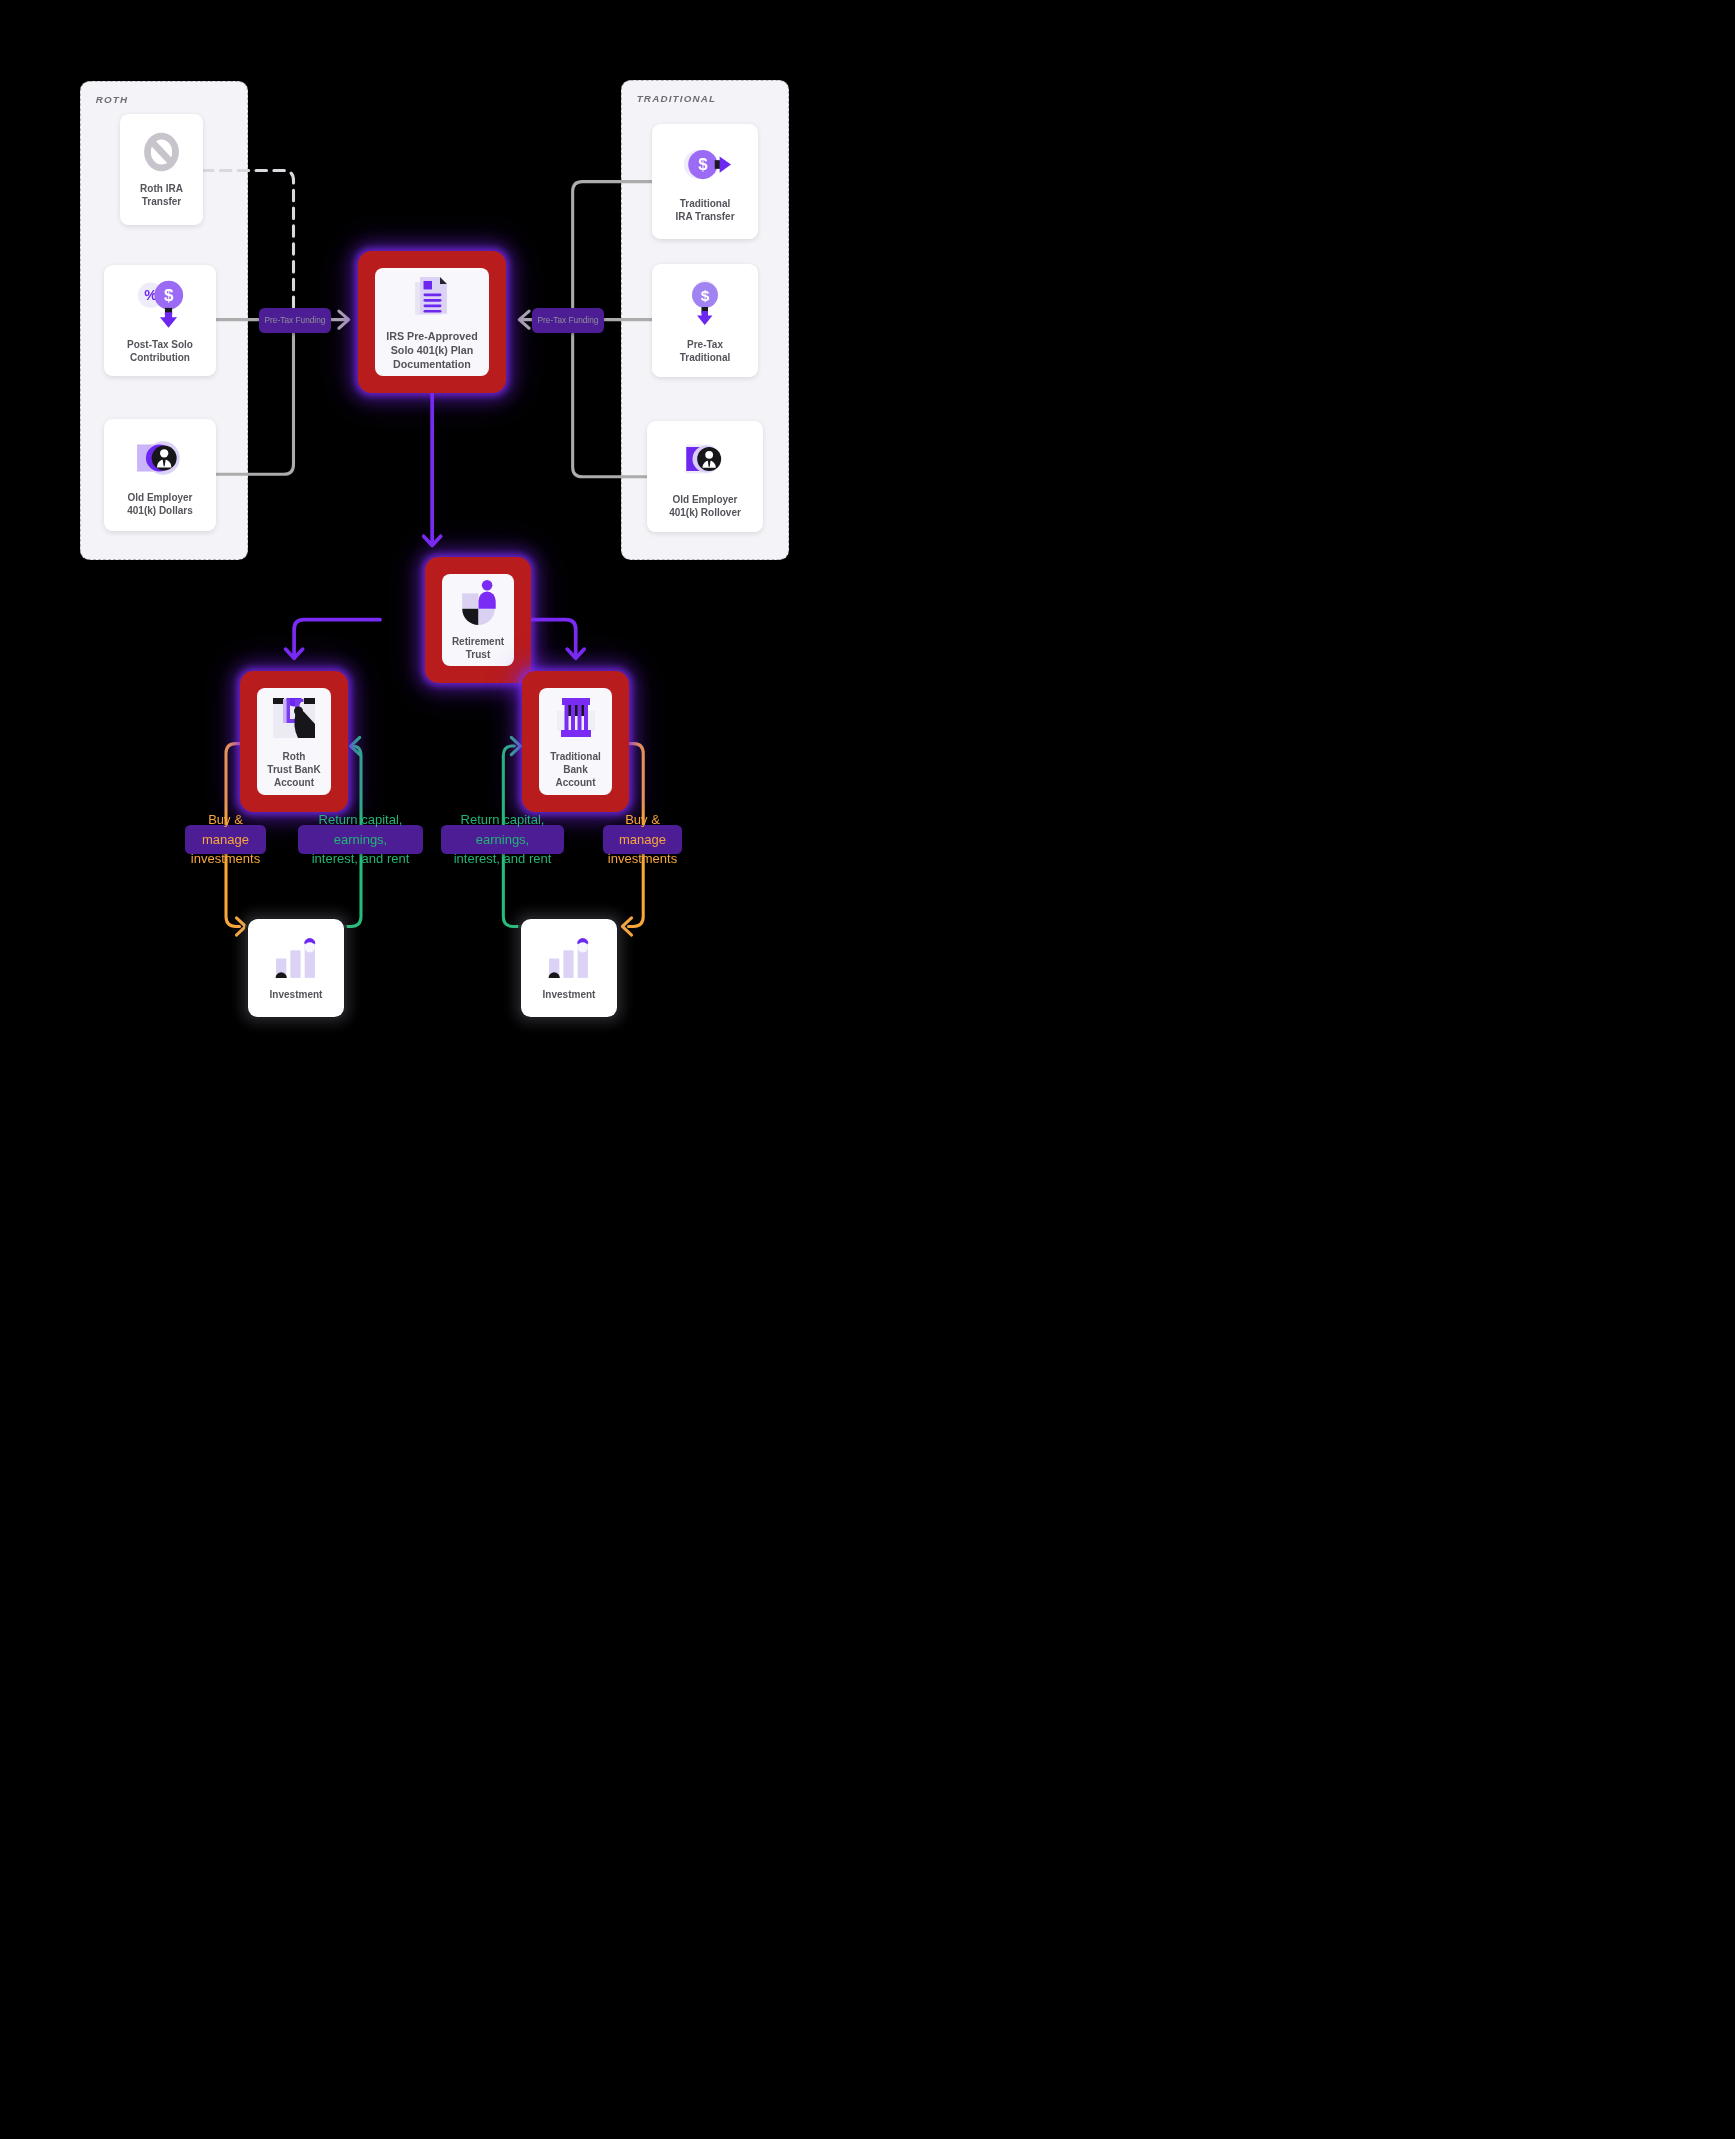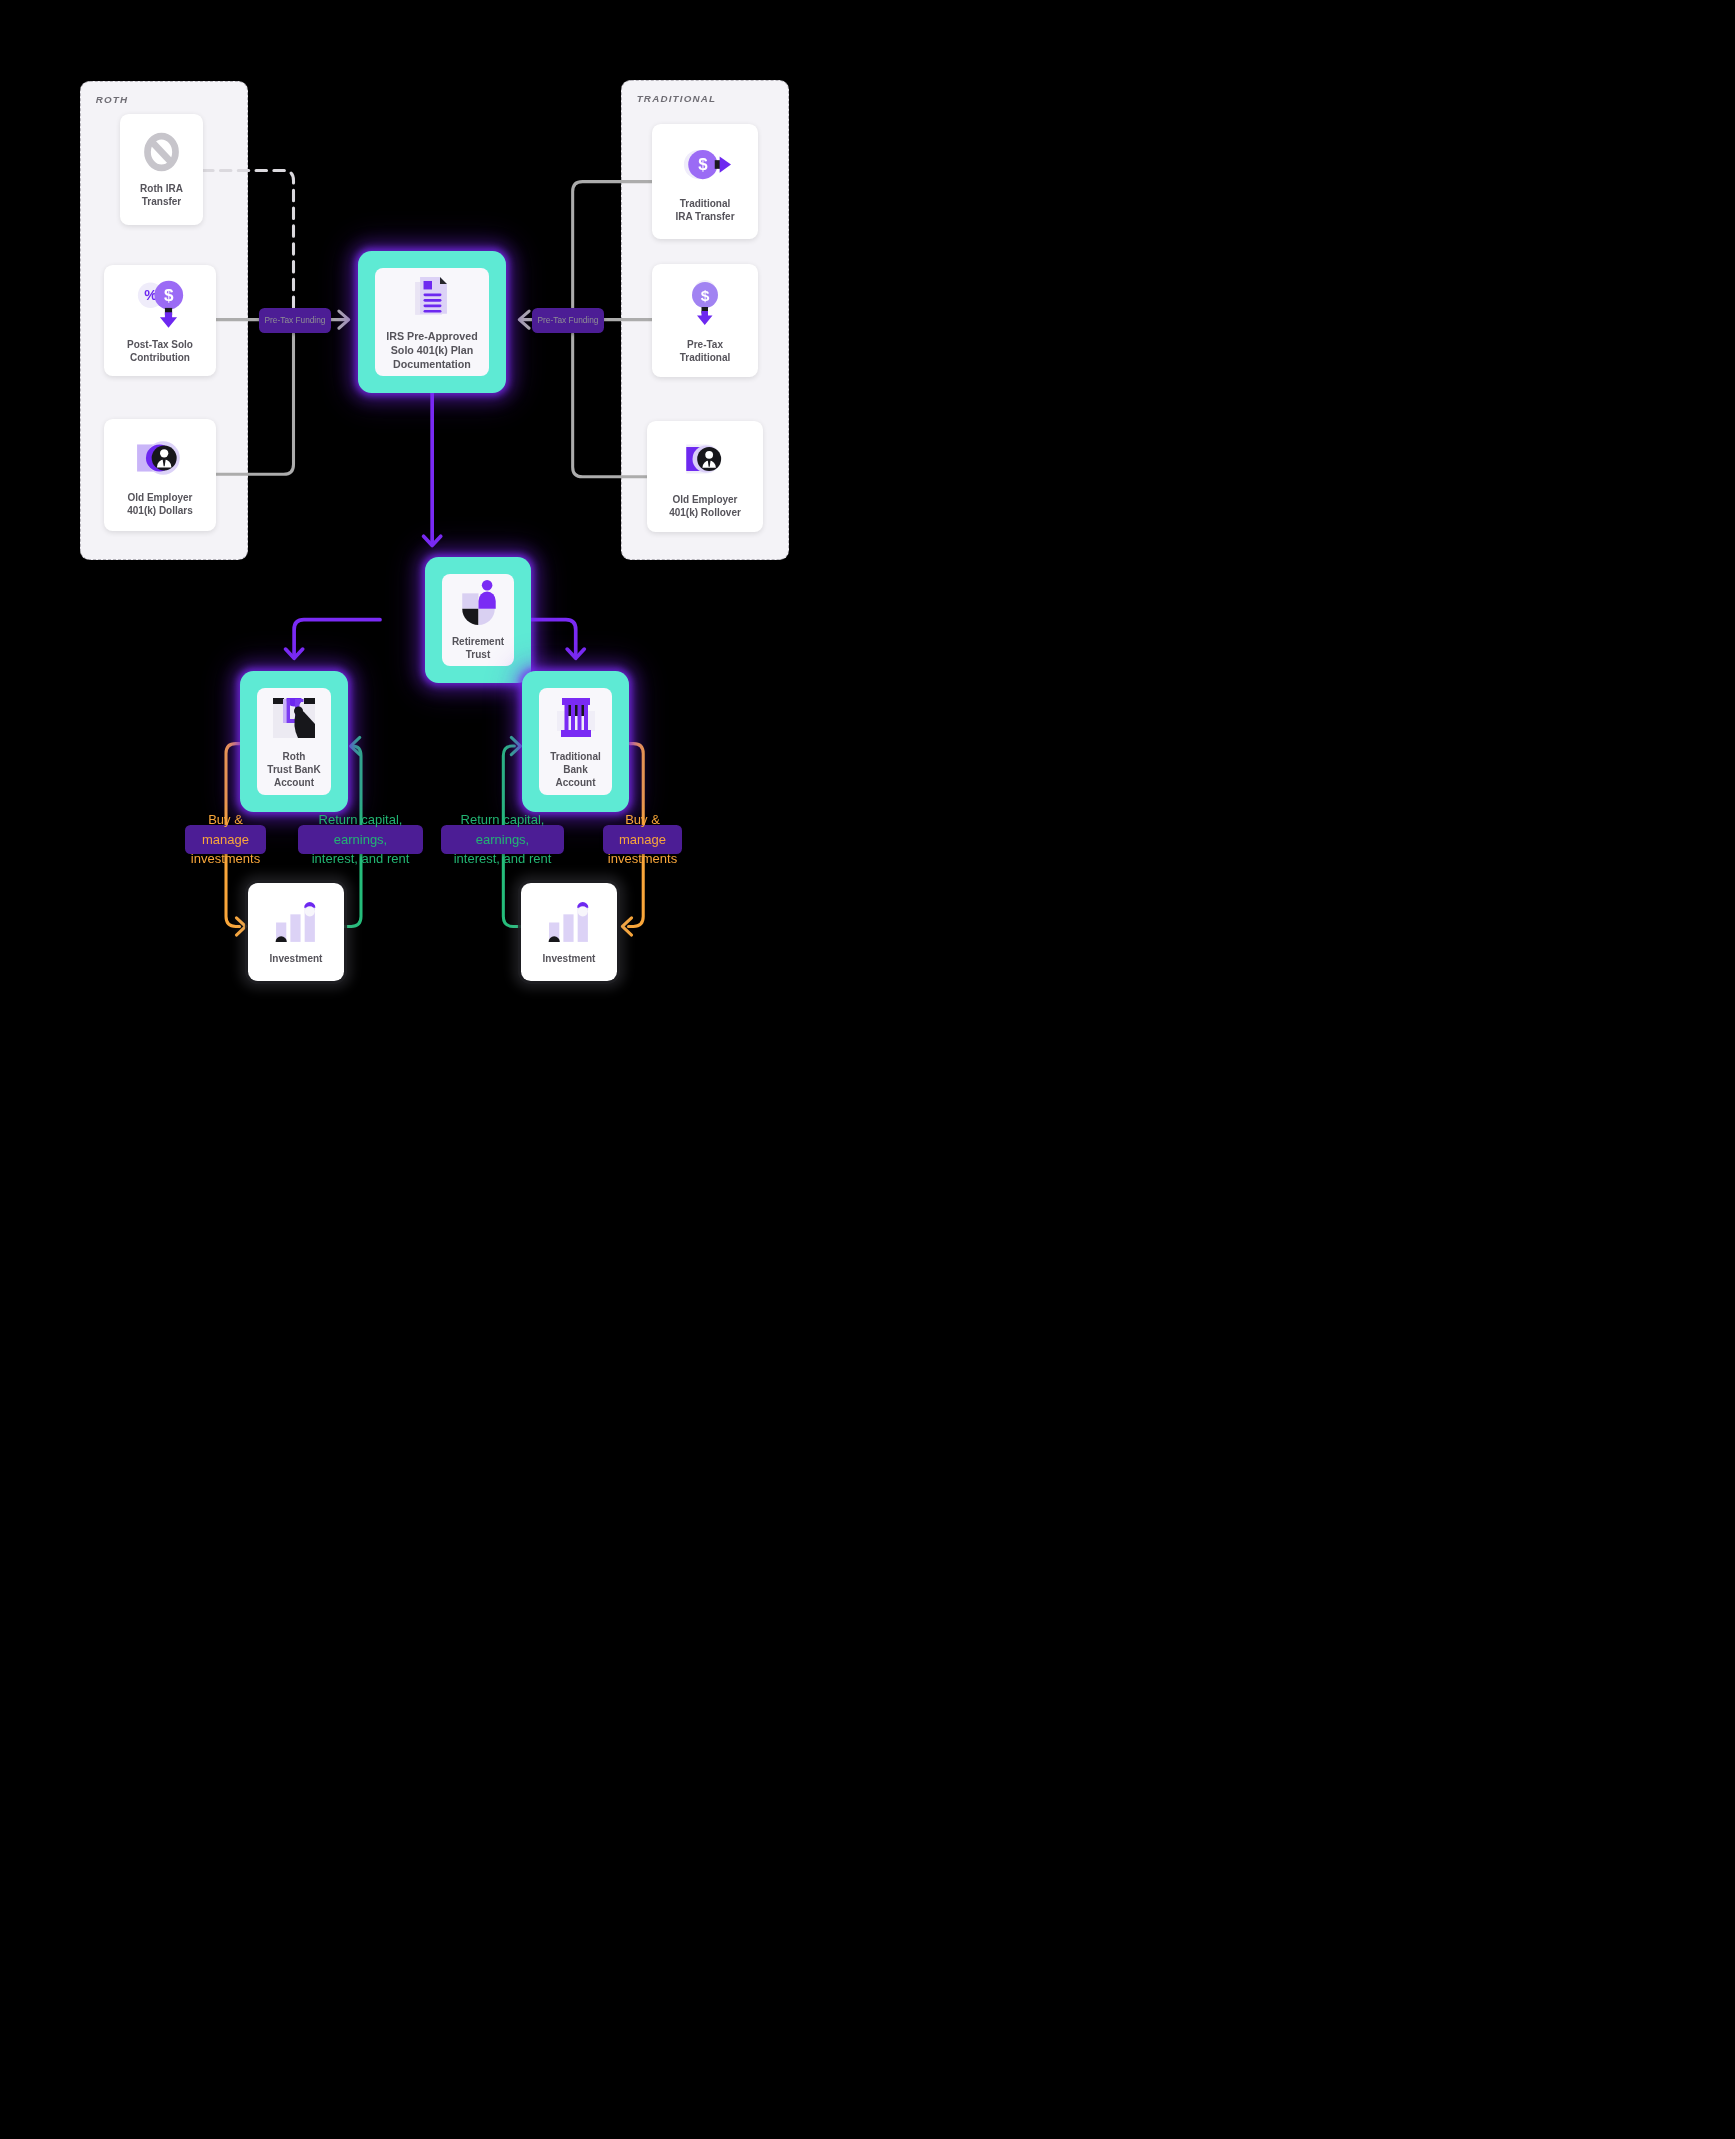--- a/index.html
+++ b/index.html
@@ -24,35 +24,36 @@
     display:flex;flex-direction:column;align-items:center;justify-content:center;
     gap:8.6px;box-sizing:border-box;padding:6.1px;
     box-shadow:0 1.8px 4.9px rgba(0,0,0,0.10);
   }
   .card-label{
     font-weight:bold;color:#55535A;font-size:10px;line-height:1.32;
     text-align:center;white-space:pre-line;
   }
   
   .glow-card{
-    position:absolute;background:#5eead4;border-radius:13.5px;z-index:3;
+    position:absolute;background:#b91c1c;border-radius:13.5px;z-index:3;
     padding:17px;box-sizing:border-box;
     box-shadow:0 0 6.1px 2.5px rgba(122,43,244,0.70),0 0 16px 7.4px rgba(122,43,244,0.35),0 0 28px 13.5px rgba(122,43,244,0.16);
   }
   .glow-card .inner{
     width:100%;height:100%;background:#F8F7FB;border-radius:8px;
     display:flex;flex-direction:column;align-items:center;justify-content:center;
     gap:8px;box-sizing:border-box;padding:4.9px;
   }
   
   .noise-card{
     position:absolute;background:#FFFFFF;border-radius:9.8px;z-index:3;
     display:flex;flex-direction:column;align-items:center;justify-content:center;
     gap:6.1px;box-sizing:border-box;padding:4.9px;
     box-shadow:0 0 0 3.1px rgba(30,30,34,0.85),0 0 11px 7.4px rgba(160,160,175,0.18);
+    margin-top:36px;
   }
   
   .flabel{
     position:absolute;background:#4c1d95;border-radius:5.5px;z-index:4;
     display:flex;align-items:center;justify-content:center;
     color:#8F8F94;font-size:8.3px;box-shadow:0 1.2px 3.1px rgba(0,0,0,0.25);
   }
   .clabel{
     position:absolute;background:#4c1d95;border-radius:5.5px;z-index:4;
     display:flex;align-items:center;justify-content:center;text-align:center;

